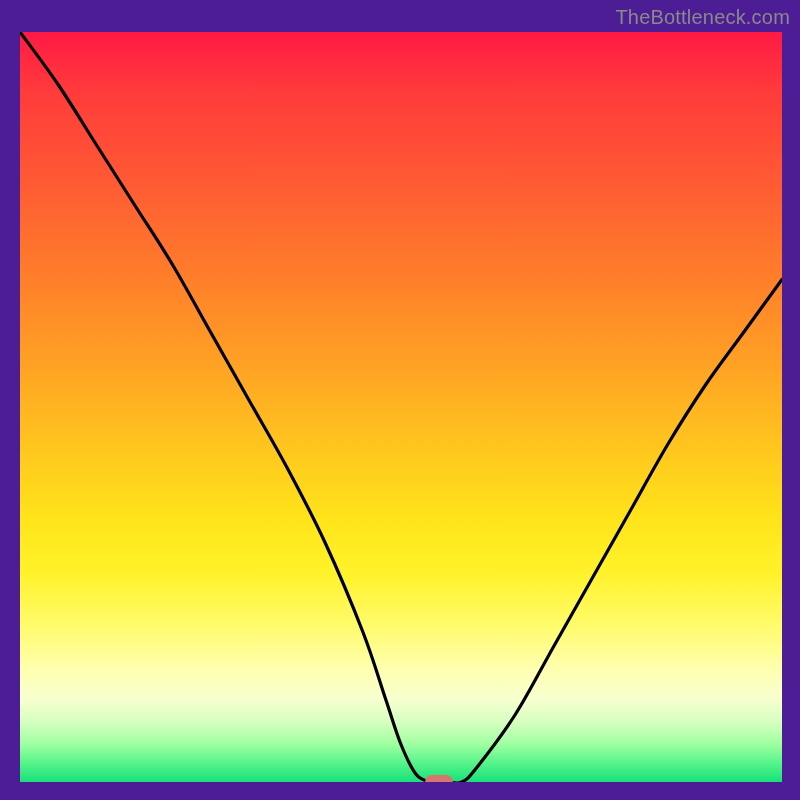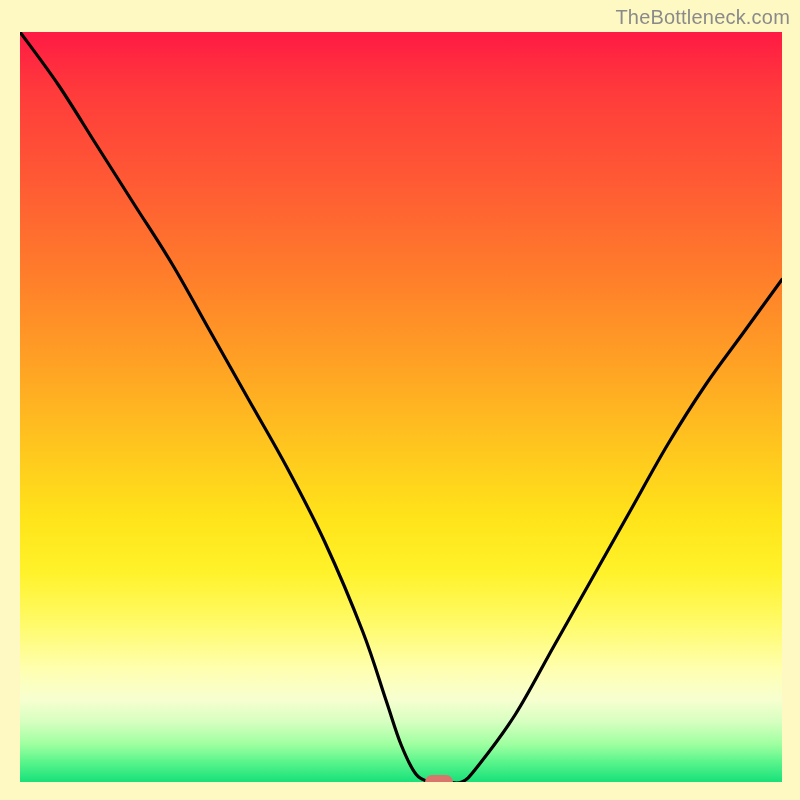--- a/index.html
+++ b/index.html
@@ -10,21 +10,21 @@
     background: #000;
     overflow: hidden;
     font-family: Arial, Helvetica, sans-serif;
   }
   .frame {
     position: absolute;
     top: 0;
     left: 0;
     width: 800px;
     height: 800px;
-    background: #fef9c3;
+    background: #4c1d95;
     text-decoration: underline;
   }
   .plot-area {
     position: absolute;
     
     top: 32px;
     left: 20px;
     width: 762px;
     height: 750px;
     overflow: hidden;

